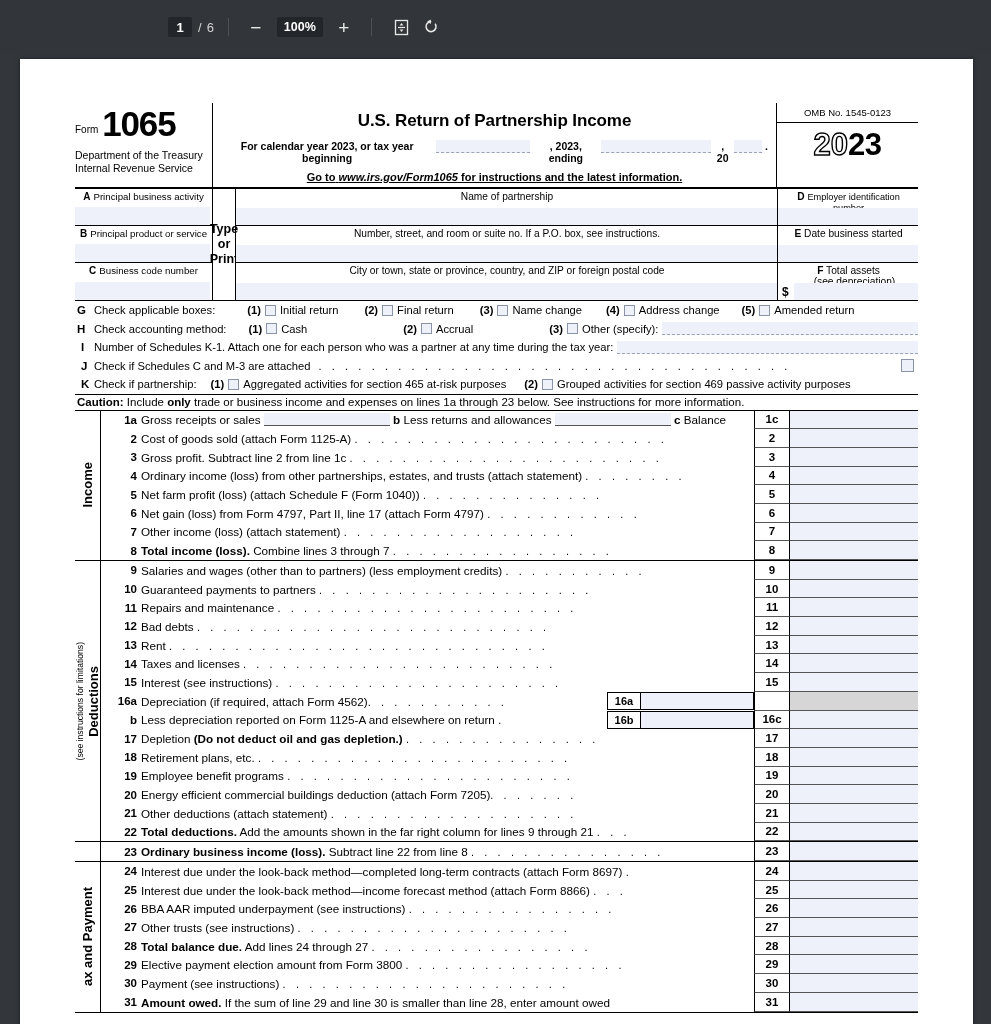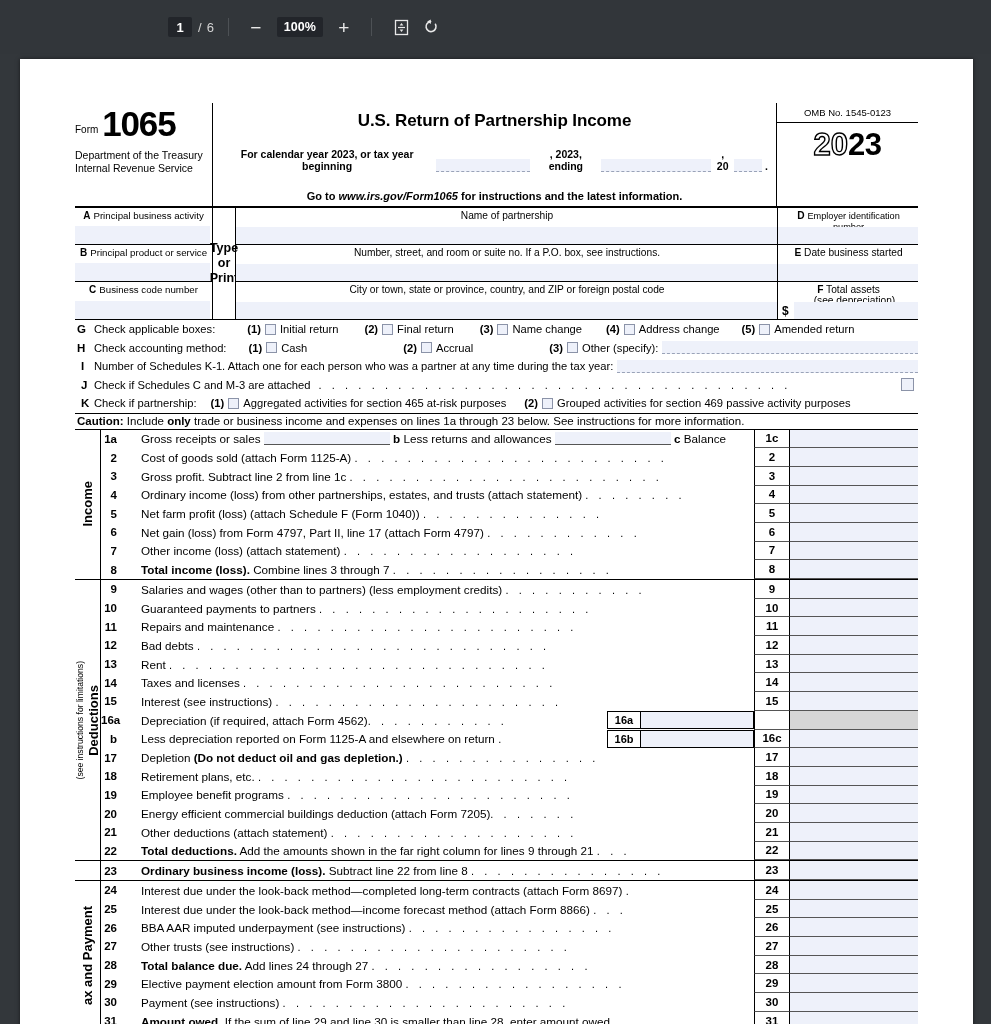--- a/index.html
+++ b/index.html
@@ -69,27 +69,27 @@
   .mh-formrow { display: flex; align-items: flex-end; gap: 4px; }
   .mh-form-lbl { font-size: 10px; padding-bottom: 5px; }
   .mh-num { font-size: 35px; font-weight: bold; letter-spacing: -1.2px; line-height: 0.95; }
   .mh-dept { font-size: 10.5px; line-height: 12.5px; margin-top: 9px; }
   .mh-center {
     flex: 1; border-left: 1.2px solid #000; border-right: 1.2px solid #000;
     padding: 5px 8px 4px 8px; text-align: center;
   }
   .mh-title { font-size: 17px; font-weight: bold; margin-top: 3px; letter-spacing: -0.1px; }
   .mh-yearline {
-    display: flex; align-items: flex-end; justify-content: center;
-    font-size: 10.5px; font-weight: bold; margin-top: 17px; gap: 0;
+    display: flex; justify-content: center;
+    font-size: 10.5px; font-weight: bold; margin-top: 9px; gap: 0;
   }
   .mh-yearline .blank { width: 100px; height: 13px; margin: 0 3px; }
   .mh-yearline .blank2 { width: 117px; height: 13px; margin: 0 3px; }
   .mh-yearline .blank3 { width: 30px; height: 13px; margin: 0 3px; }
-  .mh-goto { font-size: 11px; font-weight: bold; margin-top: 18px; }
+  .mh-goto { font-size: 11px; font-weight: bold; margin-top: 7px; text-decoration: underline; }
   .mh-goto i { font-style: italic; }
   .mh-right { width: 141px; text-align: center; }
   .mh-omb { font-size: 9.5px; padding: 4px 0 4px 0; border-bottom: 1px solid #000; }
   .mh-year { font-size: 31px; font-weight: bold; letter-spacing: -0.5px; padding-top: 4px; }
   .mh-year .hollow {
     color: #fff; -webkit-text-stroke: 1.4px #000; letter-spacing: 0px;
   }
 
   
   .abf { display: flex; border-bottom: 1.6px solid #000; text-align: center; }
@@ -135,21 +135,21 @@
     width: 26px; border-right: 1px solid #000;
     display: flex; align-items: center; justify-content: center; flex: none;
   }
   .vlabel span {
     writing-mode: vertical-rl; transform: rotate(180deg);
     font-weight: bold; font-size: 13px; white-space: nowrap; text-align: center;
   }
   .vlabel span.small { font-size: 8.6px; font-weight: normal; }
   .rows { flex: 1; }
   .row { display: flex; height: 18.7px; align-items: center; position: relative; }
-  .rn { width: 40px; text-align: right; padding-right: 24px; font-weight: bold; font-size: 11.5px; flex: none; }
+  .rn { width: 40px; text-align: right; padding-right: 4px; font-weight: bold; font-size: 11.5px; flex: none; }
   .rtxt { flex: 1; font-size: 11.7px; overflow: hidden; white-space: nowrap; }
   .amt-lbl {
     width: 36px; border-left: 1px solid #000; border-right: 1px solid #000;
     text-align: center; font-weight: bold; font-size: 11.5px; flex: none;
     align-self: stretch; display: flex; align-items: center; justify-content: center;
     border-bottom: 1px solid #555;
   }
   .amt-val {
     width: 128px; flex: none; align-self: stretch;
     background: #eef1fa; border-bottom: 1px solid #555;

